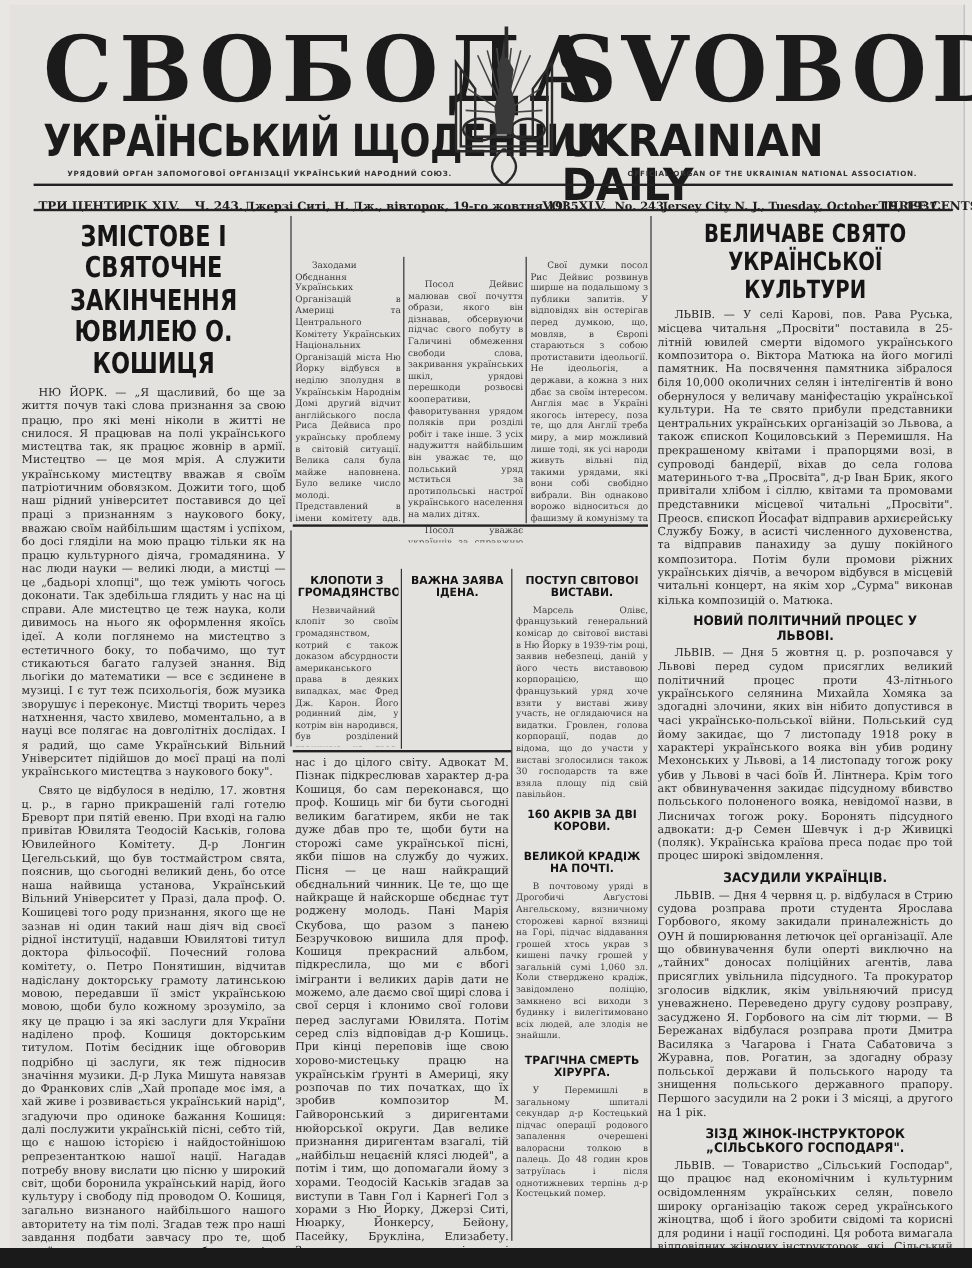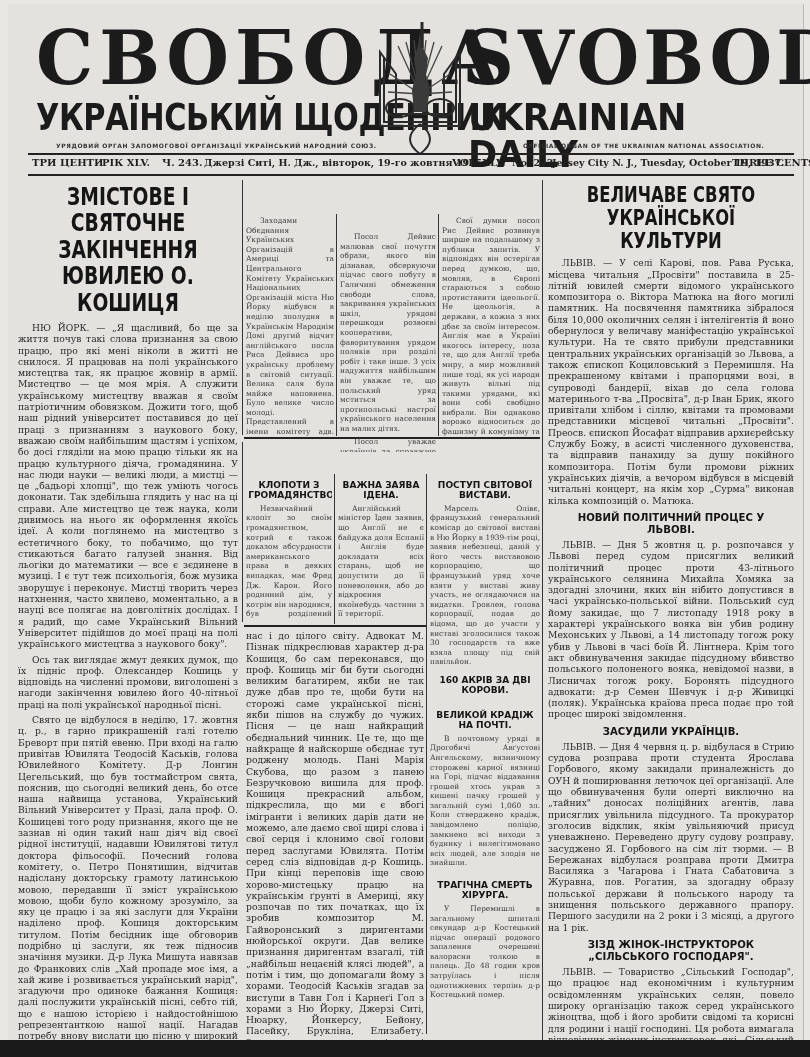--- a/index.html
+++ b/index.html
@@ -37,21 +37,21 @@
   .mast-sub.en { left: 460px; transform: scaleX(0.95); }
   .mast-organ {
     position: absolute; top: 138px; font-family: "DejaVu Sans", sans-serif;
     font-size: 6px; font-weight: bold; letter-spacing: 0.6px; color: #333;
   }
   .mast-organ.ua { left: 48px; }
   .mast-organ.en { left: 515px; }
   .emblem { position: absolute; left: 362px; top: 10px; width: 100px; height: 140px; }
   .rule { position: absolute; left: 20px; width: 766px; background: #222; }
   .dateline {
-    position: absolute; top: 153px; left: 24px; width: 762px; height: 16px;
+    position: absolute; top: 163px; left: 24px; width: 762px; height: 16px;
     font-family: "DejaVu Serif", serif; font-size: 10px; font-weight: bold;
     white-space: nowrap;
     text-align: center;
   }
   .dateline span { position: absolute; top: 0; }
 
   
   .art { position: absolute; overflow: hidden; }
   .vline { position: absolute; width: 1px; background: #333; }
   .hline { position: absolute; height: 2px; background: #222; }
@@ -136,21 +136,20 @@
   <div class="vline" style="left:234px;top:438px;height:180px;"></div>
   <div class="vline" style="left:326px;top:470px;height:150px;"></div>
   <div class="vline" style="left:418px;top:470px;height:560px;"></div>
   <div class="hline" style="left:236px;top:433px;width:296px;"></div>
   <div class="hline" style="left:236px;top:621px;width:182px;"></div>
 
   <div class="art" style="left:10px;top:180px;width:220px;height:856px;">
     <div class="headline h-big" style="margin:0 -30px;">ЗМІСТОВЕ І СВЯТОЧНЕ ЗАКІНЧЕННЯ ЮВИЛЕЮ О. КОШИЦЯ</div>
     <div class="body" style="margin-top:6px;">
       <p>НЮ ЙОРК. — „Я щасливий, бо ще за життя почув такі слова признання за свою працю, про які мені ніколи в житті не снилося. Я працював на полі українського мистецтва так, як працює жовнір в армії. Мистецтво — це моя мрія. А служити українському мистецтву вважав я своїм патріотичним обовязком. Дожити того, щоб наш рідний університет поставився до цеї праці з признанням з наукового боку, вважаю своїм найбільшим щастям і успіхом, бо досі гляділи на мою працю тільки як на працю культурного діяча, громадянина. У нас люди науки — великі люди, а мистці — це „бадьорі хлопці", що теж уміють чогось доконати. Так здебільша глядить у нас на ці справи. Але мистецтво це теж наука, коли дивимось на нього як оформлення якоїсь ідеї. А коли поглянемо на мистецтво з естетичного боку, то побачимо, що тут стикаються багато галузей знання. Від льогіки до математики — все є зєдинене в музиці. І є тут теж психольогія, бож музика зворушує і переконує. Мистці творить через натхнення, часто хвилево, моментально, а в науці все полягає на довголітніх дослідах. І я радий, що саме Український Вільний Університет підійшов до моєї праці на полі українського мистецтва з наукового боку".</p>
-      <p>Ось так виглядає жмут деяких думок, що їх підніс проф. Олександер Кошиць у відповідь на численні промови, виголошені з нагоди закінчення ювилею його 40-літньої праці на полі української народньої пісні.</p>
       <p>Свято це відбулося в неділю, 17. жовтня ц. р., в гарно прикрашеній галі готелю Бревopт при пятій евеню. При вході на галю привітав Ювилята Теодосій Каськів, голова Ювилейного Комітету. Д-р Лонгин Цегельський, що був тостмайстром свята, пояснив, що сьогодні великий день, бо отсе наша найвища установа, Український Вільний Університет у Празі, дала проф. О. Кошицеві того роду признання, якого ще не зазнав ні один такий наш діяч від своєї рідної інституції, надавши Ювилятові титул доктора фільософії. Почесний голова комітету, о. Петро Понятишин, відчитав надіслану докторську грамоту латинською мовою, передавши її зміст українською мовою, щоби було кожному зрозуміло, за яку це працю і за які заслуги для України наділено проф. Кошиця докторським титулом. Потім бесідник іще обговорив подрібно ці заслуги, як теж підносив значіння музики. Д-р Лука Мишута навязав до Франкових слів „Хай пропаде моє імя, а хай живе і розвивається український нарід", згадуючи про одиноке бажання Кошиця: далі послужити українській пісні, себто тій, що є нашою історією і найдостойнішою репрезентанткою нашої нації. Нагадав потребу внову вислати цю пісню у широкий світ, щоби боронила український нарід, його культуру і свободу під проводом О. Кошиця, загально визнаного найбільшого нашого авторитету на тім полі. Згадав теж про наші завдання подбати завчасу про те, щоб українське мистецтво було гідно зарепрезентоване на Світовій Виставі в Ню Йорку в 1939 році. Д-р Артур П. Колман, професор Колюмбійського університету, зложив привіт від Департаменту східньо-европейських мов. Підкреслив, що тому 14 років він сам, перебуваючи в Празі, прислухувався викладам в Українськім Вільнім Університеті й може ствердити, що його здивував високий науковий рівень цеї інституції. Проф. Колман подав теж, що ніхто зо словян не зробив для піднесення словянського імени в Америці стільки, скільки зробив д-р Кошиць з українською піснею. Посол британійського парляменту, Рис Дейвис, підніс, що від велшів ніхто краще не відчуває українські пісні, бо між велшами й українцями є дуже багато подібного. Як одні так і другі надзвичайно дорожать своєю минувшиною і своїм народнім мистецтвом. Поздоровив проф. Кошиця і забрав із собою англійські видання українських пісень, оброблених Кошицем. О. Ф. Тарнавський говорив про те, як проф. Кошиць оживив його своєю піснею, бо звився в Америці по розвалі нашої державности і стався тут пробудником мертвих душ до нового життя. Проф. Р. Придаткевич: Кошиць це вже не особа; це — інституція, енцикльопедія української культури. Д-р С. Демидчук: Як приїхав Кошиць до Америки, то навчив нас відразу співати гідно й бойово наш національний гимн. І від того часу постійно вчить нас далі й усе нам щось нового приносить. Це муж науки і тому й тут роджена молодь так його слухає. Пані Безручко, що належала до капелі Кошиця, розповіла про той магнетизм, якого дізнають ті, що співають під його проводом. Есемблимен С. Ярема зложив подяку проф. Кошицеві від молоді, зазначуючи, що д-р Кошиць належить до</p>
     </div>
   </div>
 
   <div class="art" style="left:238px;top:212px;width:88px;height:220px;">
     <div class="body small">Заходами Обєднання Українських Організацій в Америці та Центрального Комітету Українських Національних Організацій міста Ню Йорку відбувся в неділю зполудня в Українськім Народнім Домі другий відчит англійського посла Риса Дейвиса про українську проблему в світовій ситуації. Велика саля була майже наповнена. Було велике число молоді. Представлений в імени комітету адв. Михайлом Пізнаком, прелеґент зараз на вступі зазначив, звідки в нього взялося зацікавлення українською справою та наскільки воно опирається на безпосередньому досвіді в Україні. Він оповідає про свої відвідини. Західної України негайно по пацифікації 1930-го року. Він гостро звертається проти нищення погрому українського населення польським урядом пацифікацією. Це слово підсуває чужинцеві, що польський уряд післав до Галичини квейкрів, щоб вони своїми проповідями успокоїли людей. Називання огидної річі гарним іменем це один з тих „трюків", якими уряди часто послугуються супроти своїх підданих. Досвідчив цього самий прелеґент, коли, попавши в тюрму підчас війни за свій пацифізм, дістав приказ вийти на примусову роботу, яку в тюрмі називається „гардендпарті", як звичайно в Англії називається принаття визначних людей держави королем.</div>
   </div>
   <div class="art" style="left:332px;top:228px;width:96px;height:220px;">
     <div class="body small">Посол Дейвис малював свої почуття образи, якого він дізнавав, обсервуючи підчас свого побуту в Галичині обмеження свободи слова, закривання українських шкіл, урядові перешкоди розвоєві кооперативи, фаворитування урядом поляків при розділі робіт і таке інше. З усіх надужиття найбільшим він уважає те, що польський уряд мститься за протипольські настрої українського населення на малих дітях.</div>
     <div class="body small" style="margin-top:4px">Посол уважає українців за справжню націю в повнім розумінню цього слова та вважає їх змагання до державности за природне явище, яке колись мусить увінчатись успіхом. Не зважаючи на те, що він пацифіст і не вірить у війну, він розуміє добре українців, коли вони зважаються на війну, щоб добути належне їм те, чого не можуть добути мирними способами.</div>
@@ -159,21 +158,20 @@
     <div class="body small">Свої думки посол Рис Дейвис розвинув ширше на подальшому з публики запитів. У відповідях він остерігав перед думкою, що, мовляв, в Європі стараються з собою протиставити ідеольогії. Не ідеольогія, а держави, а кожна з них дбає за своїм інтересом. Англія має в Україні якогось інтересу, поза те, що для Англії треба миру, а мир можливий лише тоді, як усі народи живуть вільні під такими урядами, які вони собі свобідно вибрали. Він однаково ворожо відноситься до фашизму й комунізму та вважає, що їх треба демократії поборювати дорогою дискусії й переконування, бо демократичний лад вищий від комунізму й фашизму.</div>
   </div>
 
   <div class="art" style="left:238px;top:476px;width:86px;height:142px;">
     <div class="headline h-xs">КЛОПОТИ З ГРОМАДЯНСТВОМ.</div>
     <div class="body small" style="margin-top:3px">Незвичайний клопіт зо своїм громадянством, котрий є також доказом абсурдности американського права в деяких випадках, має Фред Дж. Карон. Його родинний дім, у котрім він народився, був розділений границею на двоє: одна половина стояла на канадійській території, друга на американській. Коли Карон доріс, ані Канада ні Америка не хотіли признати його за свого громадянина. Карон мучився, доказуючи, що він народився у спальній кімнаті, а не в їдальні, але це нічого не помагало. Остаточно він рішився плюнути на бездушне право і біюрократію й тепер не дав прошення про американське громадянство.</div>
   </div>
 
   <div class="art" style="left:330px;top:476px;width:86px;height:142px;">
     <div class="headline h-xs">ВАЖНА ЗАЯВА ІДЕНА.</div>
-    <div class="body small" style="margin-top:3px">Англійський міністер Іден заявив, що Англії не є байдужа доля Еспанії і Англія буде докладати всіх старань, щоб не допустити до її поневолення, або до відкроєння якоїнебудь частини з її території.</div>
 
   </div>
 
   <div class="art" style="left:238px;top:626px;width:178px;height:410px;">
     <div class="body" style="text-indent:0">нас і до цілого світу. Адвокат М. Пізнак підкреслював характер д-ра Кошиця, бо сам переконався, що проф. Кошиць міг би бути сьогодні великим багатирем, якби не так дуже дбав про те, щоби бути на сторожі саме української пісні, якби пішов на службу до чужих. Пісня — це наш найкращий обєднальний чинник. Це те, що ще найкраще й найскорше обєднає тут роджену молодь. Пані Марія Скубова, що разом з панею Безручковою вишила для проф. Кошиця прекрасний альбом, підкреслила, що ми є вбогі імігранти і великих дарів дати не можемо, але даємо свої щирі слова і свої серця і клонимо свої голови перед заслугами Ювилята. Потім серед сліз відповідав д-р Кошиць. При кінці переповів іще свою хорово-мистецьку працю на українськім ґрунті в Америці, яку розпочав по тих початках, що їх зробив композитор М. Гайворонський з диригентами нюйорської округи. Дав велике признання диригентам взагалі, тій „найбільш нецаєній клясі людей", а потім і тим, що допомагали йому з хорами. Теодосій Каськів згадав за виступи в Тавн Гол і Карнеґі Гол з хорами з Ню Йорку, Джерзі Ситі, Нюарку, Йонкерсу, Бейону, Пасейку, Брукліна, Елизабету. Зложив подяку диригентам і молоді за їх ентузіястичну і безкорисну працю, як теж подякував жертводавцям, що зложили д-рові Кошицеві Народній Дар, який передано чеком враз з альбомом, до якого вписали свої імена всі учасники свята. Програму прикрасили співи баритона Петра Ординського і сопраністки Марії Гери, при акомпаніаменті піяніста Стембера.</div>
 
   </div>
 
   <div class="art" style="left:422px;top:476px;width:110px;height:560px;">
     <div class="headline h-xs">ПОСТУП СВІТОВОЇ ВИСТАВИ.</div>

